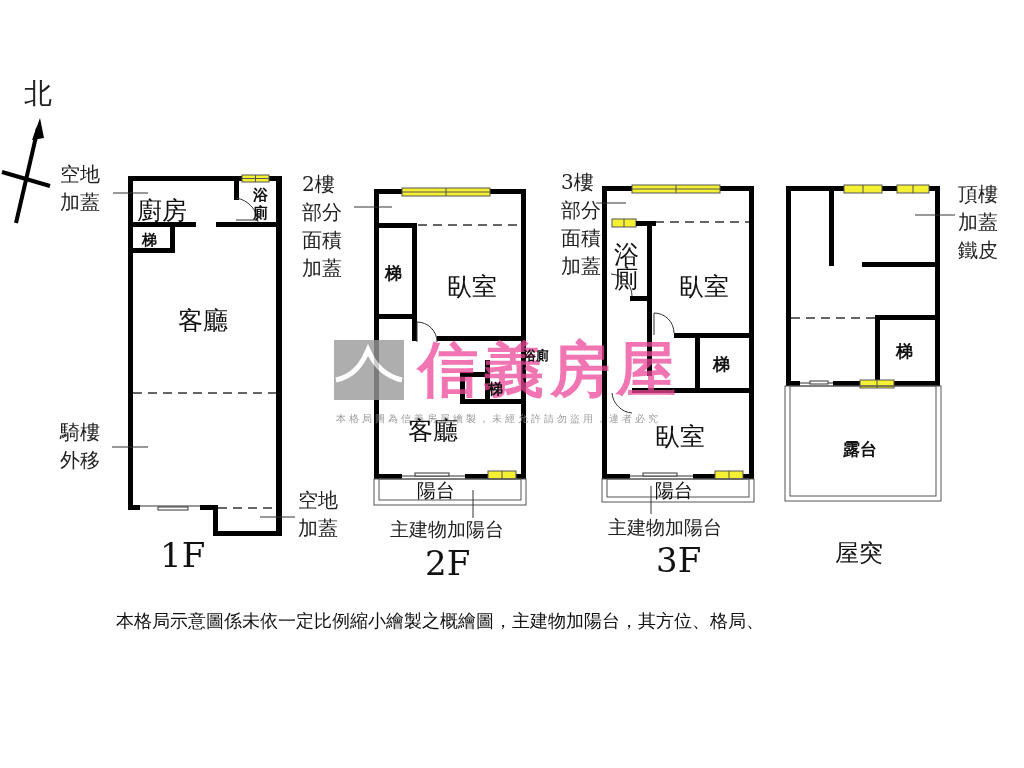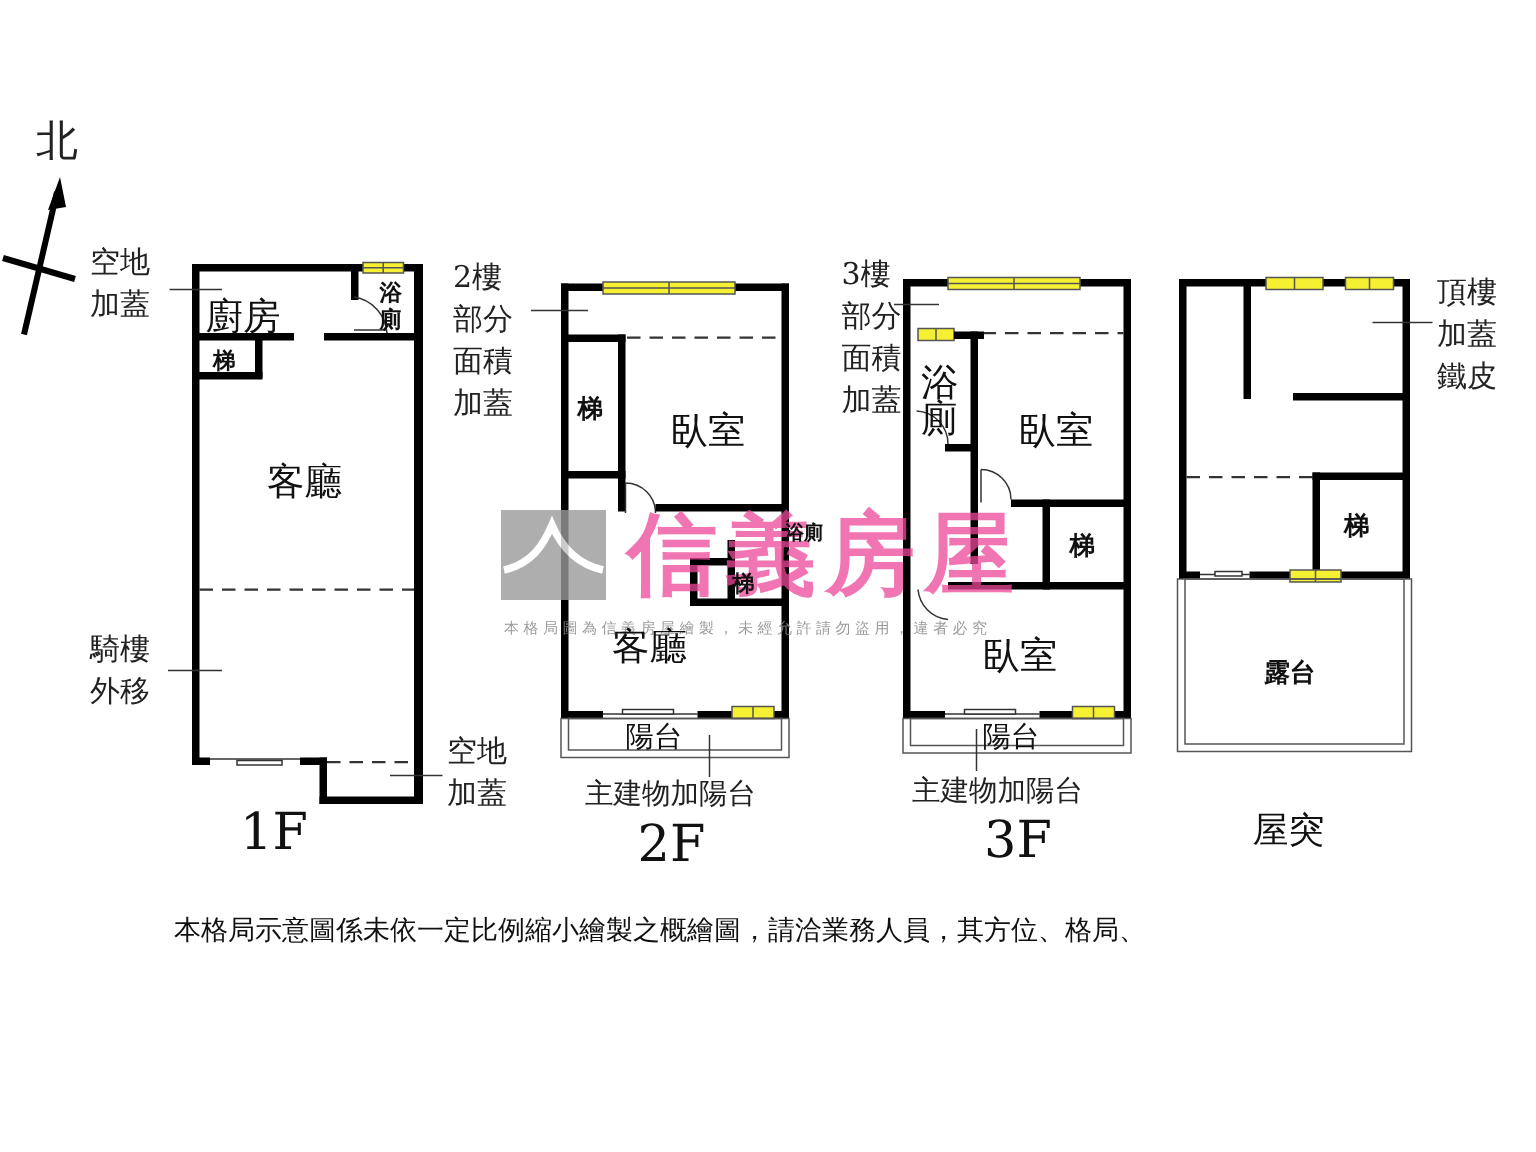--- a/index.html
+++ b/index.html
@@ -214,14 +214,14 @@
 <div class="floor-title" style="left:656px; top:540px;">3F</div>
 
 <div class="label" style="left:958px; top:180px;">頂樓
 加蓋
 鐵皮</div>
 <div class="room-sm" style="left:896px; top:342px; font-size:17px;">梯</div>
 <div class="room-sm" style="left:843px; top:440px; font-size:17px;text-align:right;">露台</div>
 <div class="floor-title" style="left:835px; top:510px; font-size:24px;margin-top:27px;">屋突</div>
 
 <div class="disclaimer">
-  <div>本格局示意圖係未依一定比例縮小繪製之概繪圖，請洽業務人員，其方位、格局、</div>
+  <div>本格局示意圖係未依一定比例縮小繪製之概繪圖，主建物加陽台，其方位、格局、</div>
 </div>
 
 </body></html>

